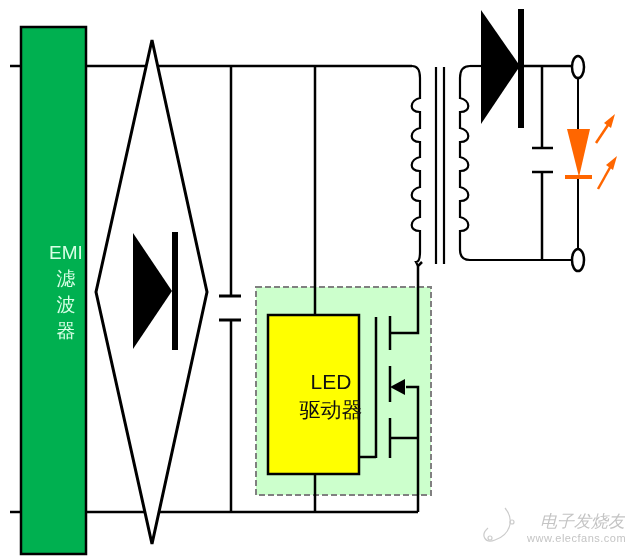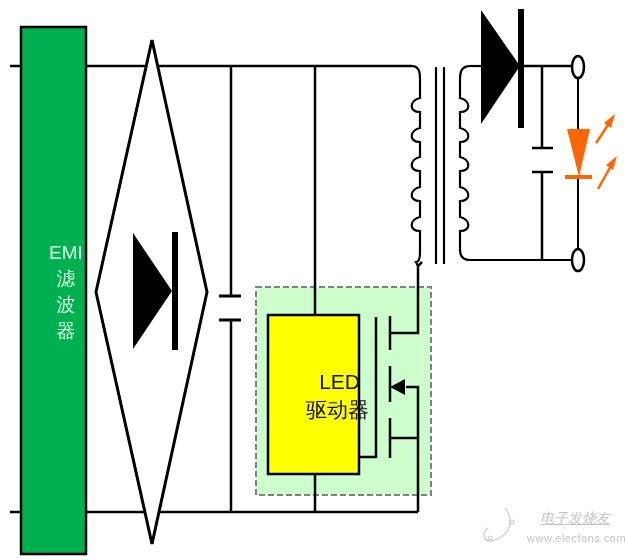--- a/index.html
+++ b/index.html
@@ -1,20 +1,20 @@
 <!DOCTYPE html>
 <html><head>
 <meta charset="utf-8">
 <style>
   html, body { margin: 0; padding: 0; background: #ffffff; }
   body { width: 625px; height: 560px; position: relative; overflow: hidden; font-family: "Liberation Sans", "DejaVu Sans", sans-serif; }
   #canvas { position: absolute; left: 0; top: 0; width: 625px; height: 560px; }
   .emi-label { position: absolute; left: 21px; width: 90px; text-align: center; color: #d8ffe6; font-size: 19px; line-height: 26px; }
-  .drv-label { position: absolute; left: 268px; width: 92px; text-align: right; color: #111111; font-size: 21px; line-height: 26px; }
-  .wm { position: absolute; left: 540px; top: 510px; color: #c4c4c4; font-size: 14px; font-style: italic; text-decoration: underline; }
+  .drv-label { position: absolute; left: 268px; width: 92px; text-align: center; color: #111111; font-size: 21px; line-height: 26px; padding-left: 17px; }
+  .wm { position: absolute; left: 540px; top: 510px; color: #c4c4c4; font-size: 17px; font-style: italic; }
   .wm2 { position: absolute; left: 527px; top: 532px; color: #c4c4c4; font-size: 11px; letter-spacing: 0.5px; text-align: right; }
 </style>
 </head>
 <body>
 
 <svg id="canvas" viewBox="0 0 625 560" xmlns="http://www.w3.org/2000/svg">
 
   <rect x="256" y="287" width="175" height="208" fill="#CCFFCC" stroke="#808080" stroke-width="2" stroke-dasharray="6,3"></rect>
 
   <g stroke="#000" stroke-width="2.5" fill="none">
@@ -92,16 +92,16 @@
     <circle cx="512" cy="522" r="2"></circle>
   </g>
 </svg>
 
 <div class="emi-label" style="top:240px;">EMI</div>
 <div class="emi-label" style="top:266px;">滤</div>
 <div class="emi-label" style="top:292px;">波</div>
 <div class="emi-label" style="top:318px;">器</div>
 
 <div class="drv-label" style="top:369px;">LED</div>
-<div class="drv-label" style="top:397px;margin-left:9px;">驱动器</div>
+<div class="drv-label" style="top:397px;">驱动器</div>
 
 <div class="wm">电子发烧友</div>
 <div class="wm2">www.elecfans.com</div>
 
 </body></html>

